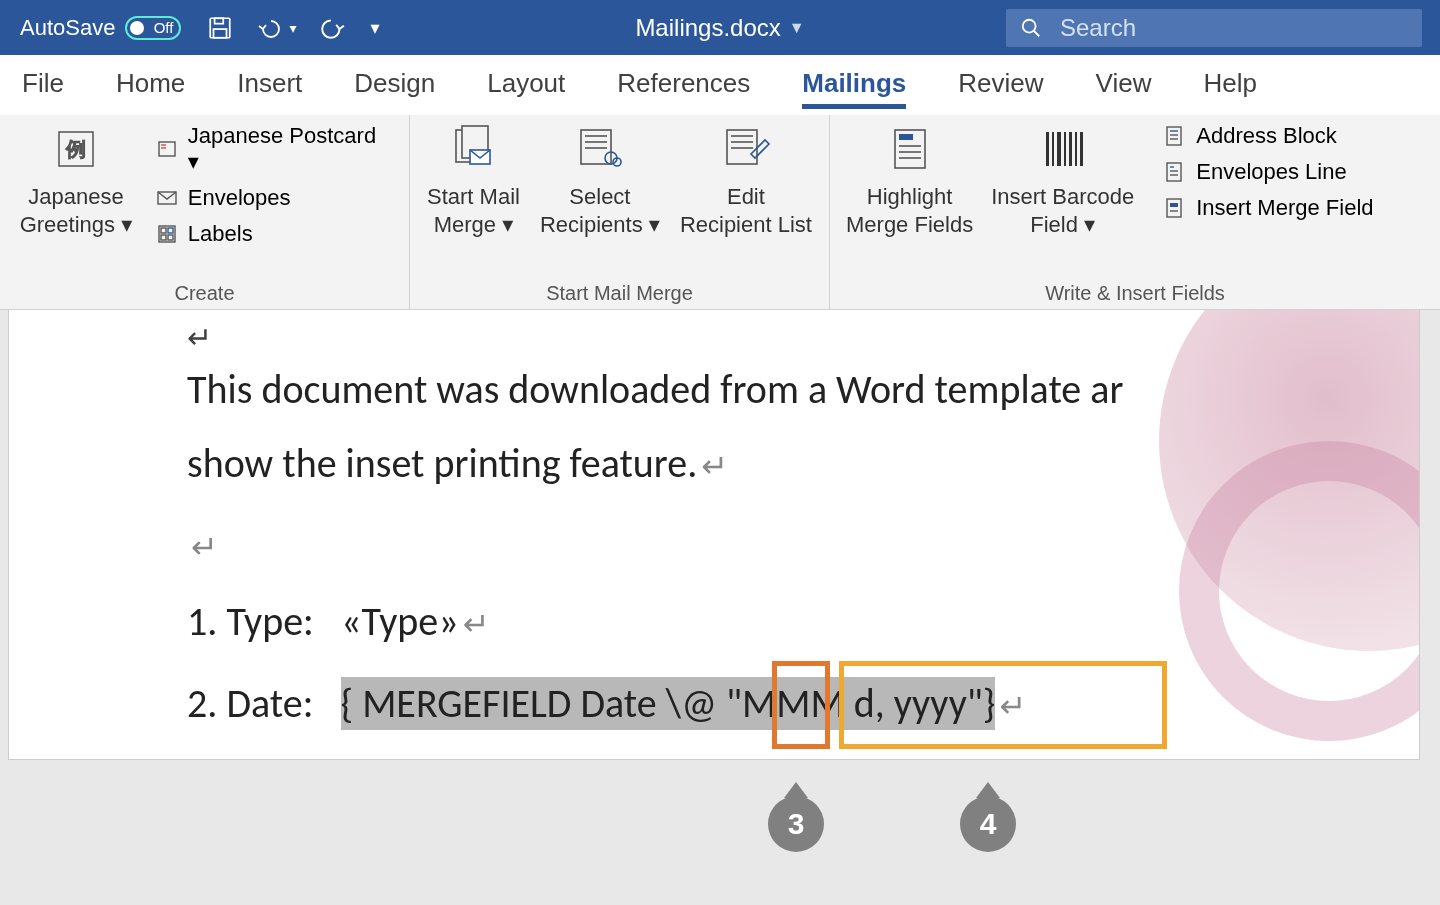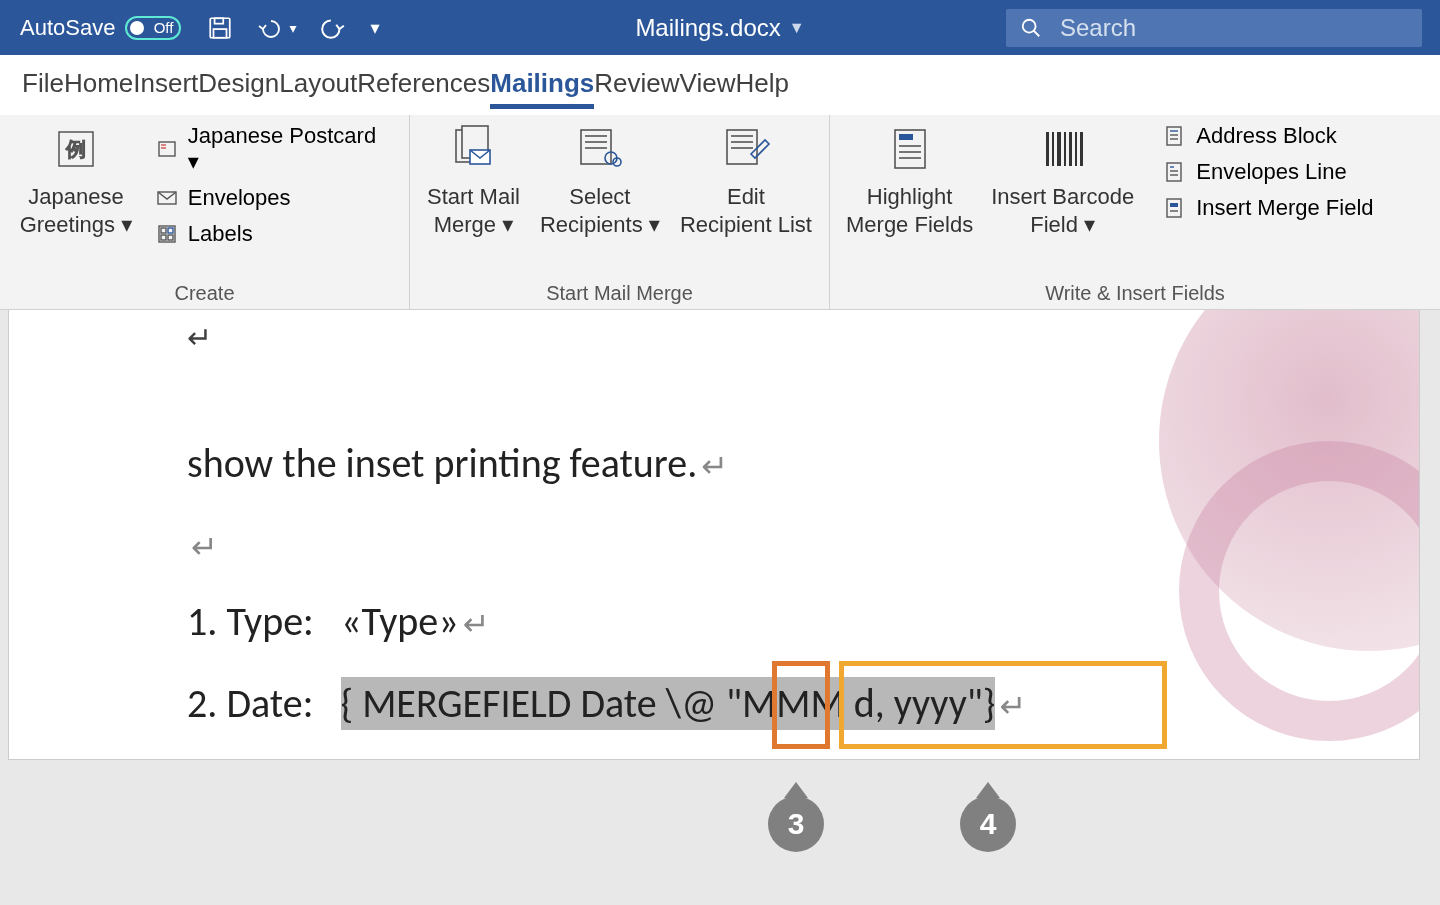--- a/index.html
+++ b/index.html
@@ -12,21 +12,21 @@
 .toggle-knob { width: 14px; height: 14px; background: #fff; border-radius: 50%; position: absolute; left: 3px; }
 .toggle-label { font-size: 15px; position: absolute; right: 6px; }
 .qat { display: flex; align-items: center; gap: 24px; margin-left: 26px; }
 .qat-icon { color: #fff; font-size: 24px; display: inline-flex; align-items: center; }
 .doc-title { position: absolute; left: 50%; transform: translateX(-50%); display: flex; align-items: center; font-size: 24px; gap: 8px; }
 .searchbox { position: absolute; right: 18px; background: #4f76b2; height: 38px; width: 416px; display: flex; align-items: center; padding: 0 14px; border-radius: 2px; }
 .searchbox .mag { color: #fff; margin-right: 18px; }
 .searchbox span.ph { color: #d5e0ef; font-size: 24px; }
 
 
-.tabs { background: #fff; height: 60px; display: flex; align-items: center; padding: 0 22px; }
+.tabs { background: #fff; height: 60px; display: flex; align-items: center; padding: 0 22px; gap: 52px; }
 .tab { font-size: 26px; color: #404040; position: relative; padding-bottom: 4px; cursor: pointer; }
 .tab.active { color: #2b579a; font-weight: 600; }
 .tab.active::after { content: ""; position: absolute; left: 0; right: 0; bottom: -6px; height: 5px; background: #2b579a; }
 
 
 .ribbon { background: #f3f3f3; border-bottom: 1px solid #d0d0d0; display: flex; height: 195px; }
 .group { border-right: 1px solid #d0d0d0; padding: 8px 16px 4px 16px; display: flex; flex-direction: column; justify-content: space-between; }
 .group:last-child { border-right: none; }
 .group-title { text-align: center; font-size: 20px; color: #555; }
 .group-body { display: flex; gap: 18px; align-items: flex-start; }
@@ -275,20 +275,21 @@
   </div>
 </div>
 
 <div class="docarea">
   <div class="page">
     <div class="deco1"></div>
     <div class="deco2"></div>
 
     <span class="paramark" style="left:178px; top:28px;">↵</span>
 
+    <div class="doctext" style="left:178px; top:78px;">This document was downloaded from a Word template ar</div>
     <div class="doctext" style="left:178px; top:152px;">
       <span>show the inset printing feature.</span><span class="ret">↵</span>
     </div>
 
     <span class="doctext ret" style="left:178px; top:240px; font-size:32px;">↵</span>
 
     <div class="doctext" style="left:178px; top:310px;">
       <span>1. Type:</span>
       &nbsp;
       <span>«Type»</span><span class="ret">↵</span>

